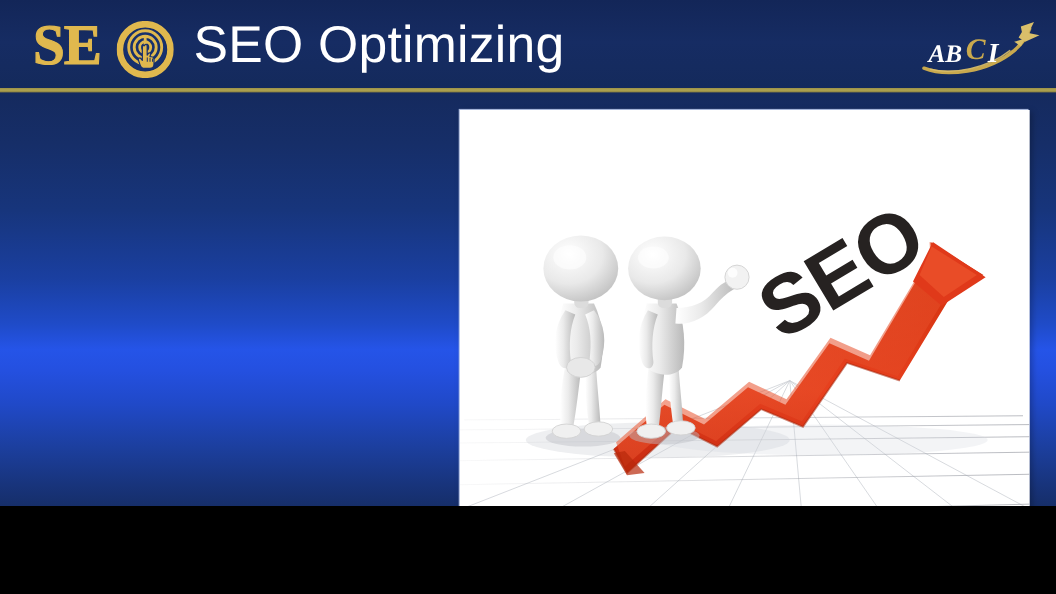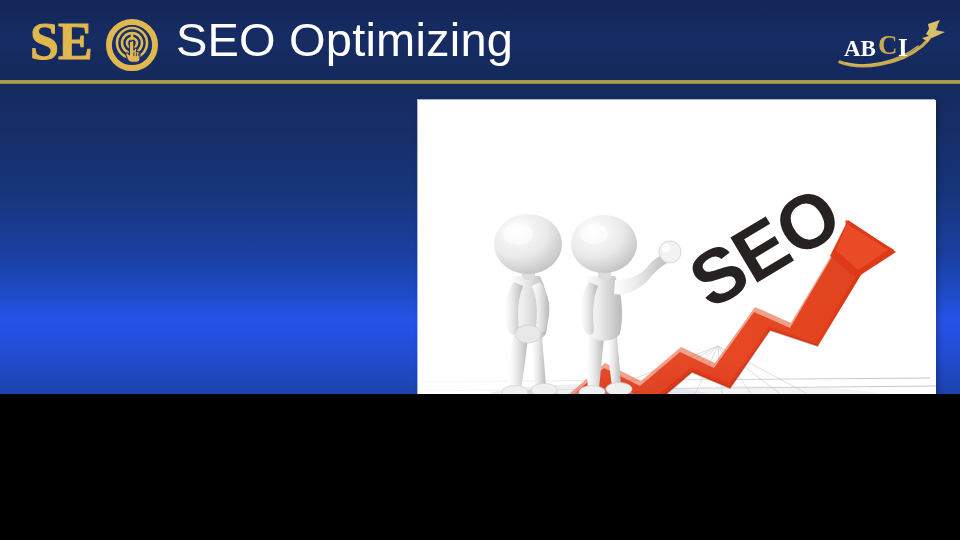--- a/index.html
+++ b/index.html
@@ -3,21 +3,21 @@
 <meta charset="utf-8">
 <style>
   html, body {
     margin: 0;
     padding: 0;
     background: #000;
   }
   #slide {
     position: relative;
     width: 960px;
-    height: 394px;
+    height: 460px;
     overflow: hidden;
     font-family: "Liberation Sans", sans-serif;
     background: #13285a;
   }
 
   
   #body-bg {
     position: absolute;
     left: 0; top: 84px;
     width: 960px; height: 383px;
@@ -84,21 +84,21 @@
     position: absolute;
     left: 76px; top: 1px;
     width: 52px; height: 52px;
   }
 
   
   .abci {
     position: absolute;
     width: 112px; height: 52px;
   }
-  #abci-header { left: 836px; top: 18px; }
+  #abci-header { left: 836px; top: 18px; font-style: italic; }
 
   
   #image-panel {
     position: absolute;
     left: 418px; top: 100px;
     width: 518px; height: 379px;
     background: #ffffff;
     box-shadow: -1px -1px 0 0 rgba(190,205,240,0.85),
                  2px 2px 6px rgba(0,0,0,0.28);
     overflow: hidden;

